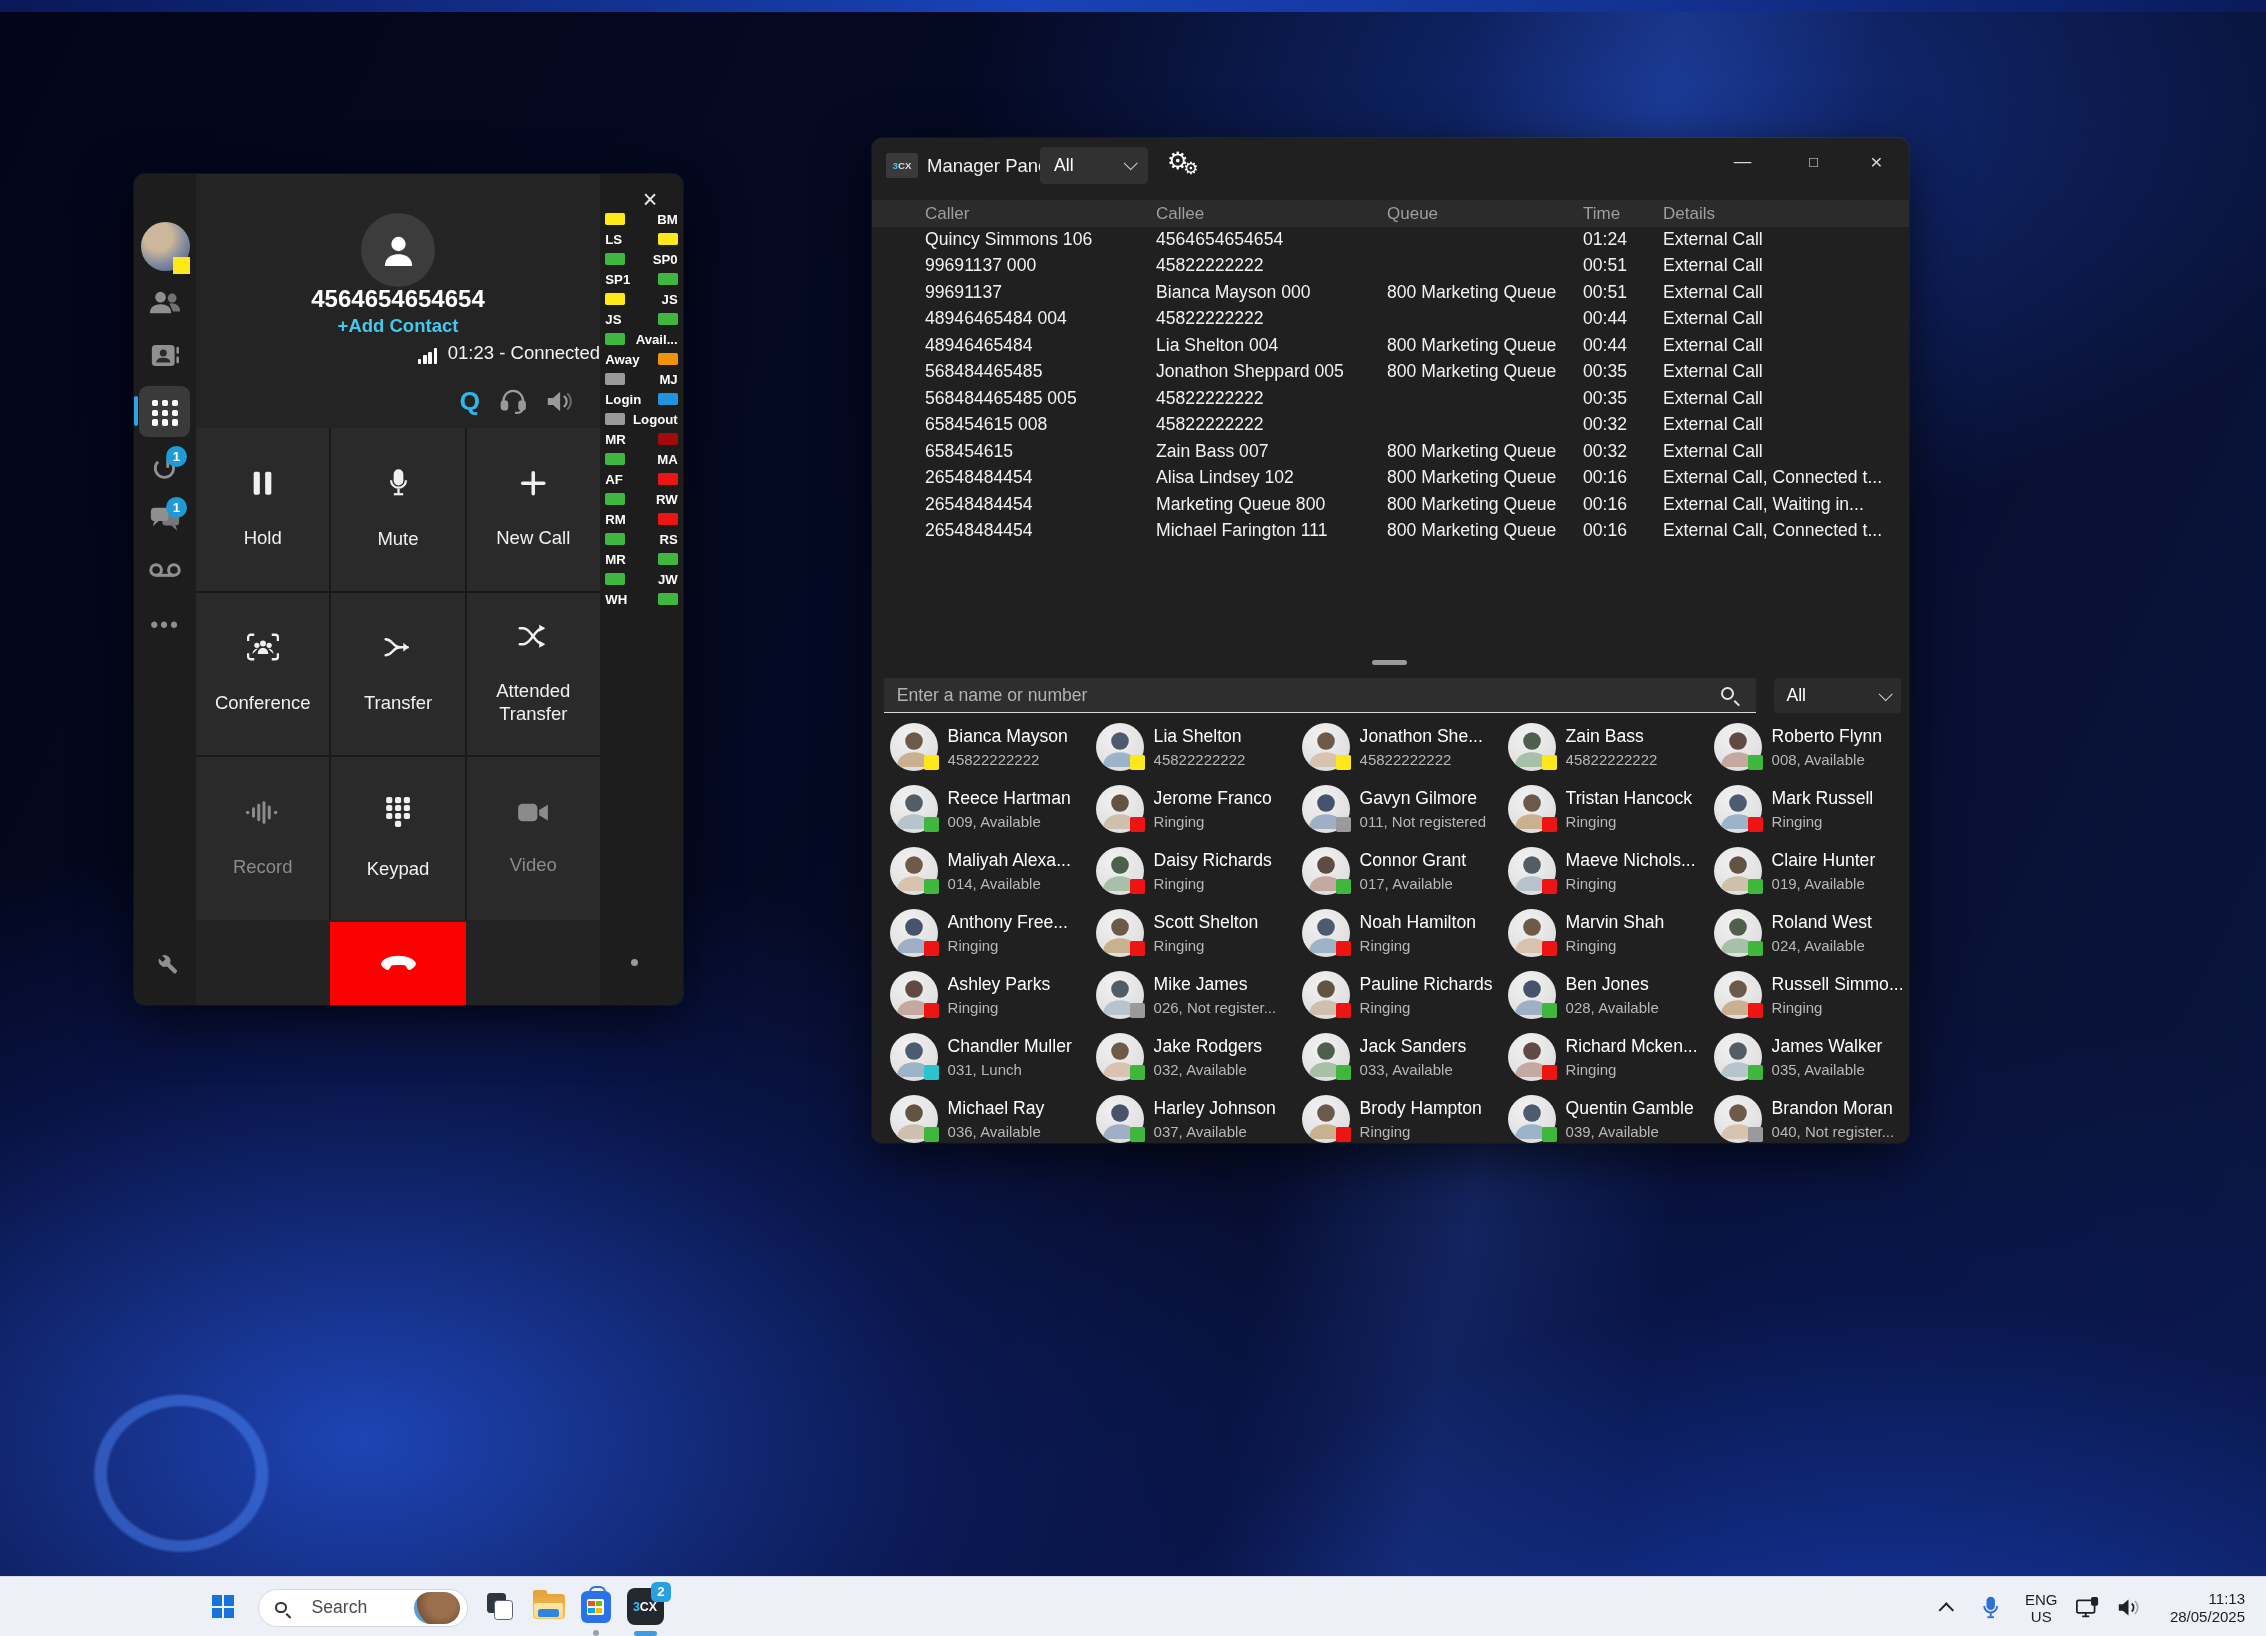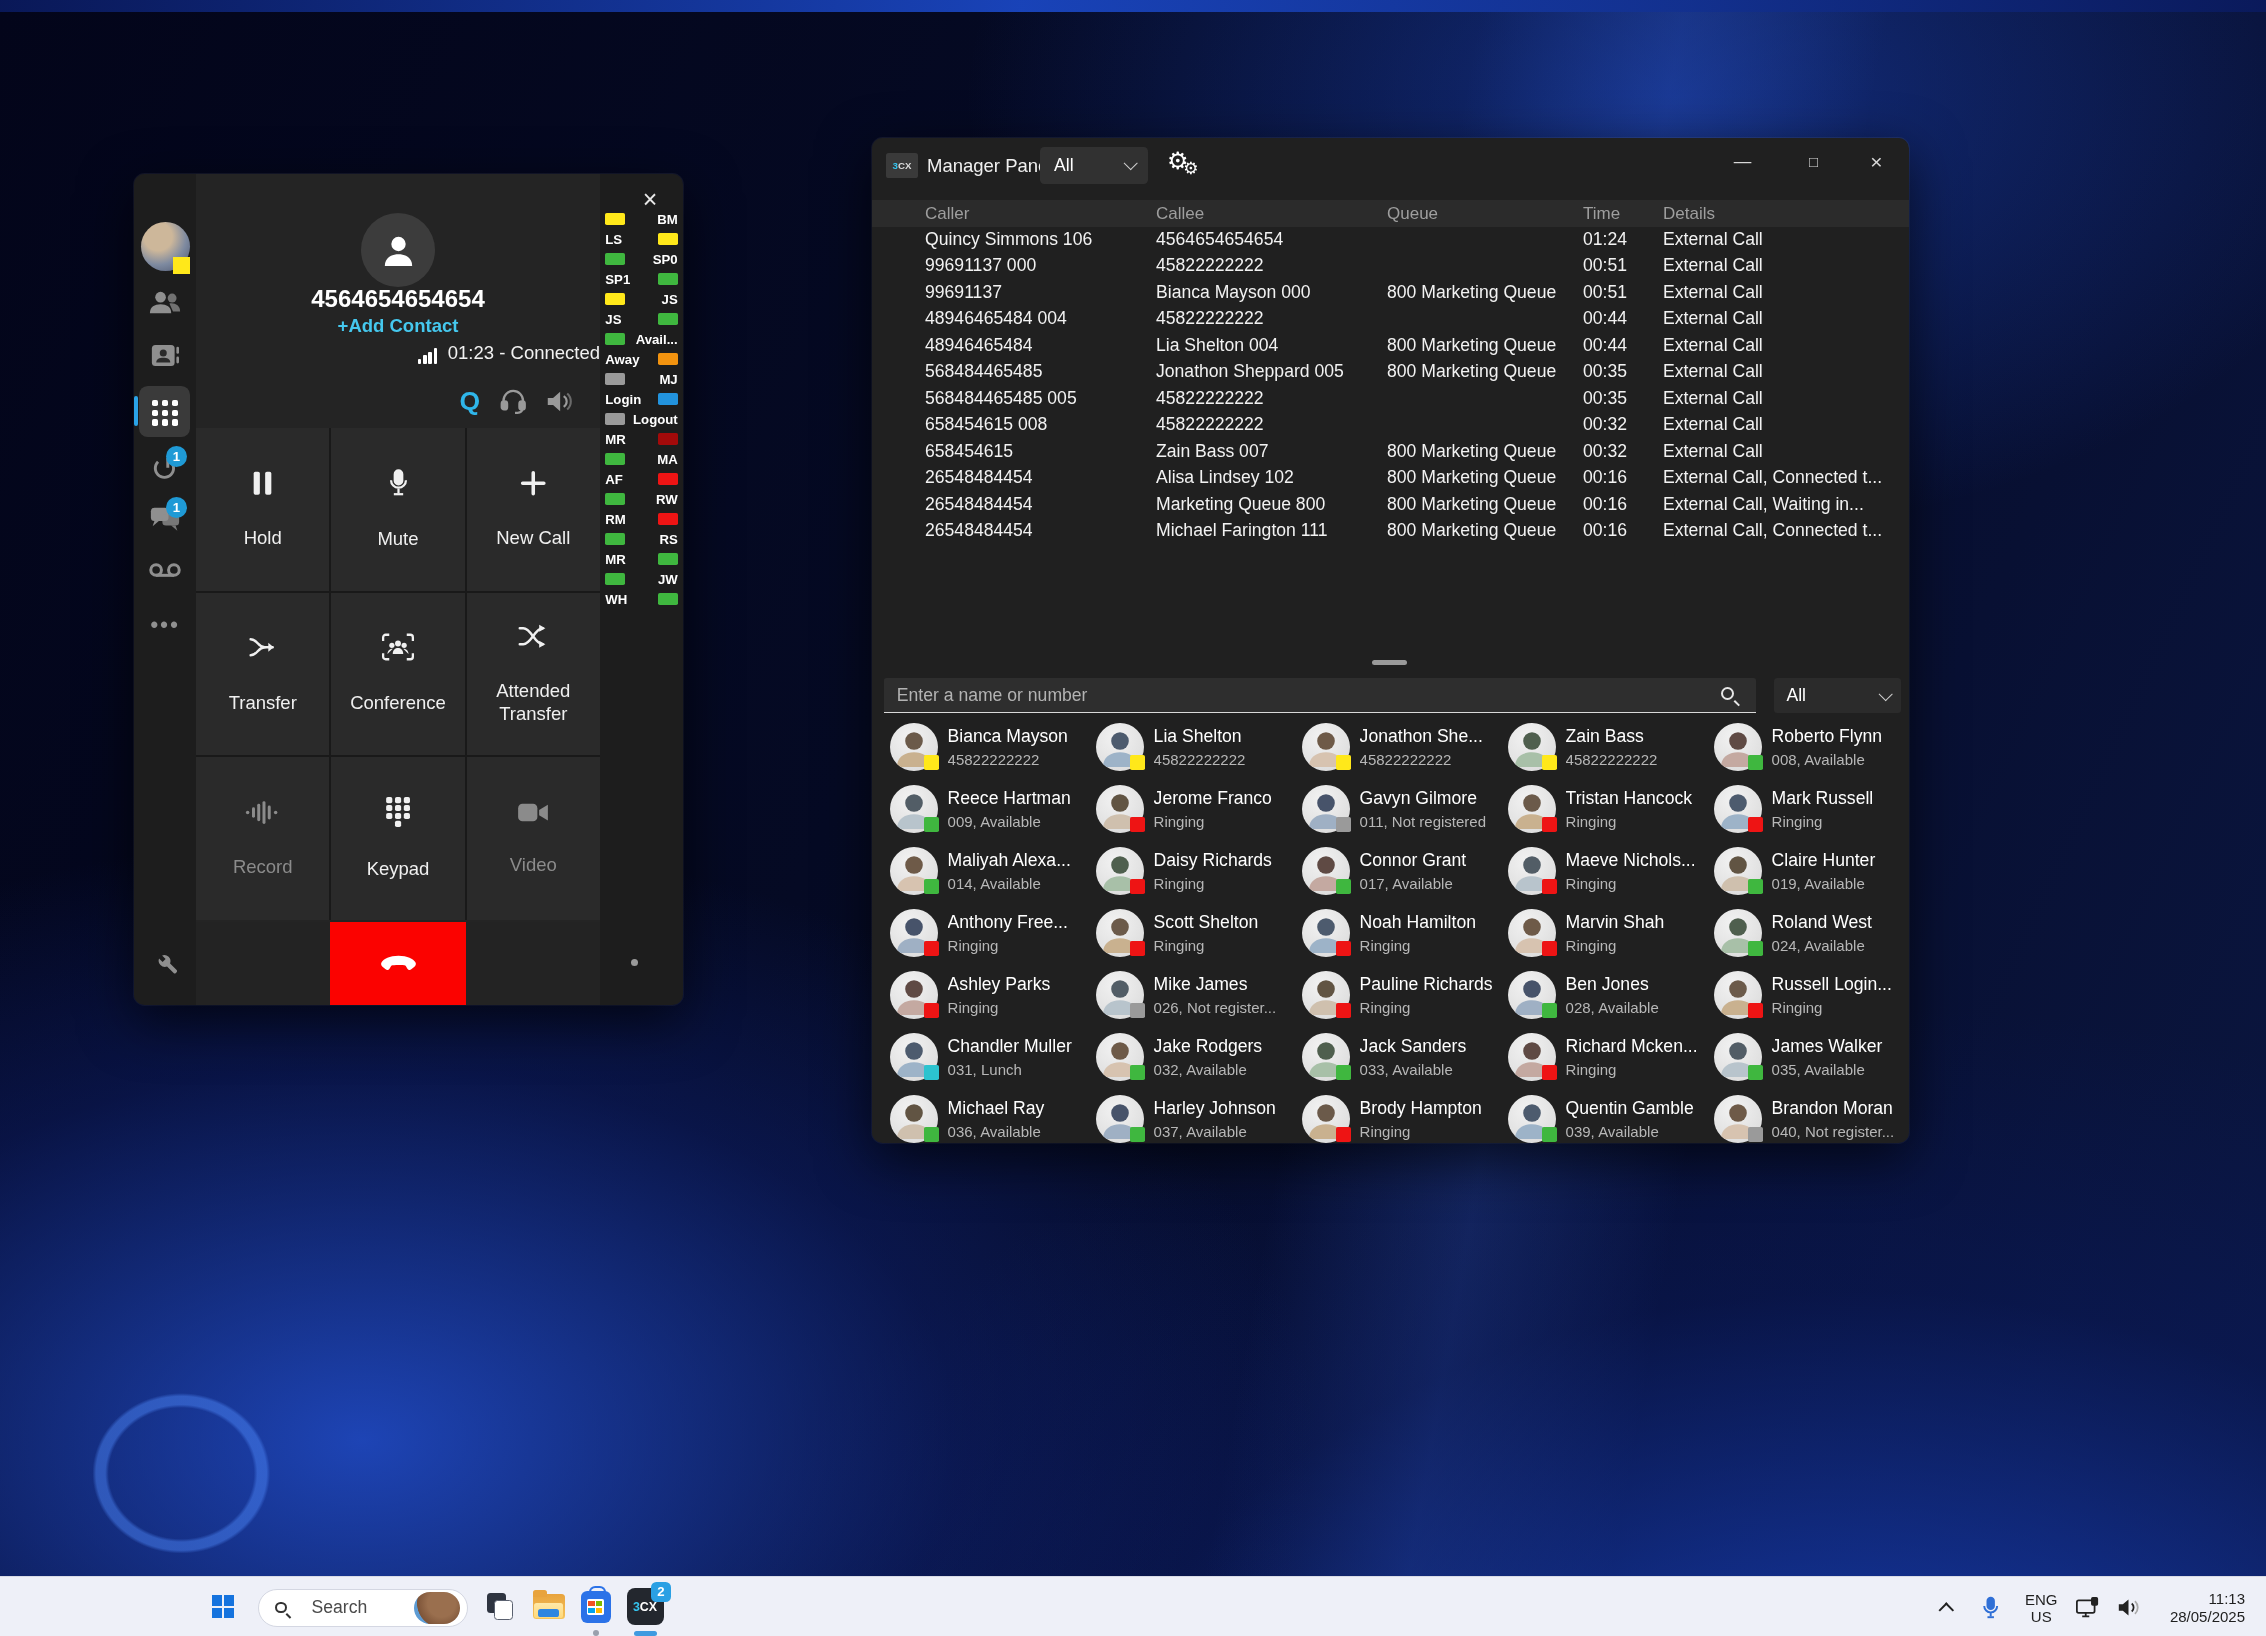--- a/index.html
+++ b/index.html
@@ -307,42 +307,42 @@
         <div class="act">
           <span>
             <svg width="26.5" height="26.5" viewBox="0 0 30 30">
               <path d="M15 3v24M3 15h24" stroke="currentColor" stroke-width="4" stroke-linecap="round"></path>
             </svg>
           </span>
           <span style="max-width:106px">New Call</span>
         </div>
         <div class="act">
           <span>
-            <svg width="30" height="26.5" viewBox="0 0 34 30" fill="none" stroke="currentColor" stroke-width="2.8" stroke-linecap="round">
-              <path d="M3 6c8 0 8 9 16 9h9"></path>
-              <path d="M3 24c8 0 8-9 16-9"></path>
-              <path d="M23 10l6 5-6 5" fill="currentColor" stroke="none"></path>
-            </svg>
-          </span>
-          <span style="max-width:106px">Transfer</span>
-        </div>
-        <div class="act">
-          <span>
             <svg width="34" height="28" viewBox="0 0 38 32" fill="none" stroke="currentColor" stroke-width="2.6">
               <path d="M2 9V5a3 3 0 0 1 3-3h4"></path>
               <path d="M29 2h4a3 3 0 0 1 3 3v4"></path>
               <path d="M36 23v4a3 3 0 0 1-3 3h-4"></path>
               <path d="M9 30H5a3 3 0 0 1-3-3v-4"></path>
               <circle cx="12" cy="14" r="3" fill="currentColor" stroke="none"></circle>
               <circle cx="26" cy="14" r="3" fill="currentColor" stroke="none"></circle>
               <circle cx="19" cy="12" r="3.4" fill="currentColor" stroke="none"></circle>
               <path d="M7 24c0-4 3-6 6-6m12 0c3 0 6 2 6 6m-18 0c0-5 3-7 6-7s6 2 6 7z" fill="currentColor" stroke="none"></path>
             </svg>
           </span>
           <span style="max-width:106px">Conference</span>
+        </div>
+        <div class="act">
+          <span>
+            <svg width="30" height="26.5" viewBox="0 0 34 30" fill="none" stroke="currentColor" stroke-width="2.8" stroke-linecap="round">
+              <path d="M3 6c8 0 8 9 16 9h9"></path>
+              <path d="M3 24c8 0 8-9 16-9"></path>
+              <path d="M23 10l6 5-6 5" fill="currentColor" stroke="none"></path>
+            </svg>
+          </span>
+          <span style="max-width:106px">Transfer</span>
         </div>
         <div class="act">
           <span>
             <svg width="30" height="26.5" viewBox="0 0 34 30" fill="none" stroke="currentColor" stroke-width="2.8" stroke-linecap="round">
               <path d="M2 6h4c9 0 13 18 22 18"></path>
               <path d="M2 24h4c9 0 13-18 22-18"></path>
               <path d="M24 2l7 4-7 4" fill="currentColor" stroke="none"></path>
               <path d="M24 20l7 4-7 4" fill="currentColor" stroke="none"></path>
             </svg>
           </span>
@@ -887,21 +887,21 @@
         <span class="sb">028, Available</span>
       </div>
       <div class="ct">
         <span class="av" style="background:radial-gradient(circle at 40% 30%, #f2f2f2, #d8d8d8)">
           <svg width="48" height="48" viewBox="0 0 24 24">
             <circle cx="12" cy="9" r="4.4" fill="#6b5a4a"></circle>
             <path d="M3.5 22c0-5 3.8-7.4 8.5-7.4s8.5 2.4 8.5 7.4z" fill="#c9b18f"></path>
           </svg>
         </span>
         <span class="st c-red"></span>
-        <span class="nm">Russell Login...</span>
+        <span class="nm">Russell Simmo...</span>
         <span class="sb">Ringing</span>
       </div>
       <div class="ct">
         <span class="av" style="background:radial-gradient(circle at 40% 30%, #f2f2f2, #d8d8d8)">
           <svg width="48" height="48" viewBox="0 0 24 24">
             <circle cx="12" cy="9" r="4.4" fill="#4d5b6e"></circle>
             <path d="M3.5 22c0-5 3.8-7.4 8.5-7.4s8.5 2.4 8.5 7.4z" fill="#9db3c8"></path>
           </svg>
         </span>
         <span class="st c-teal"></span>

